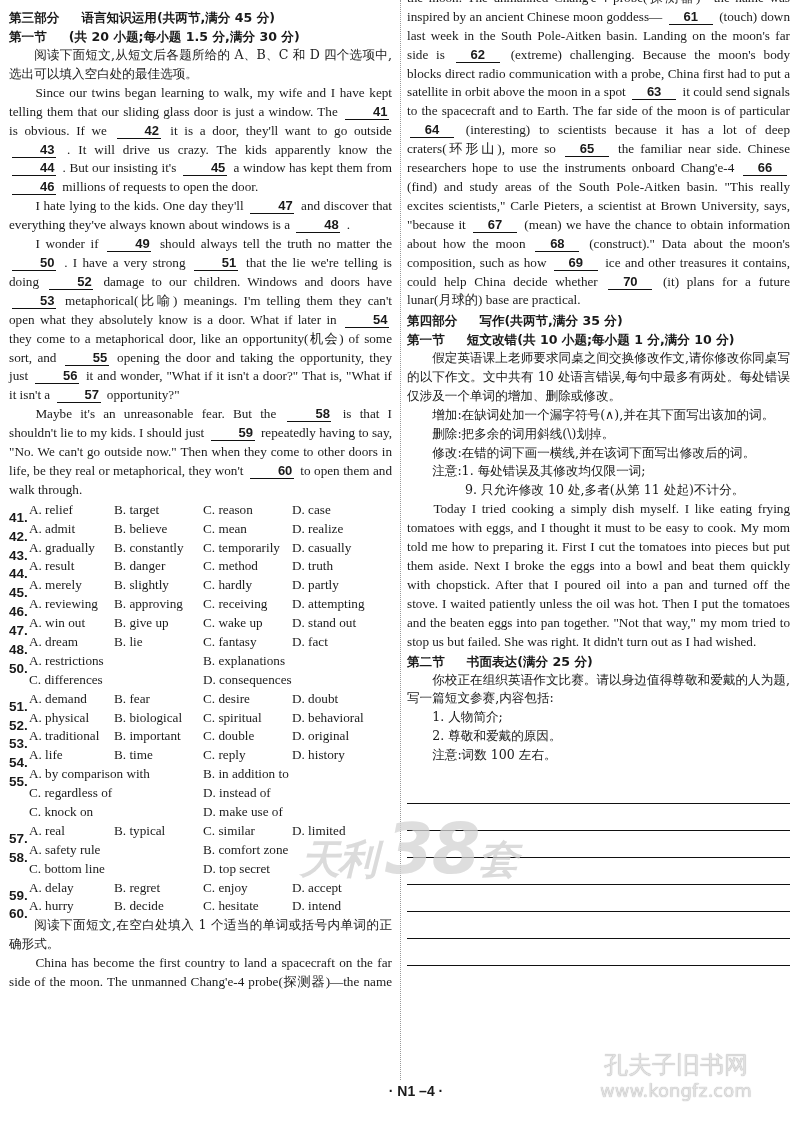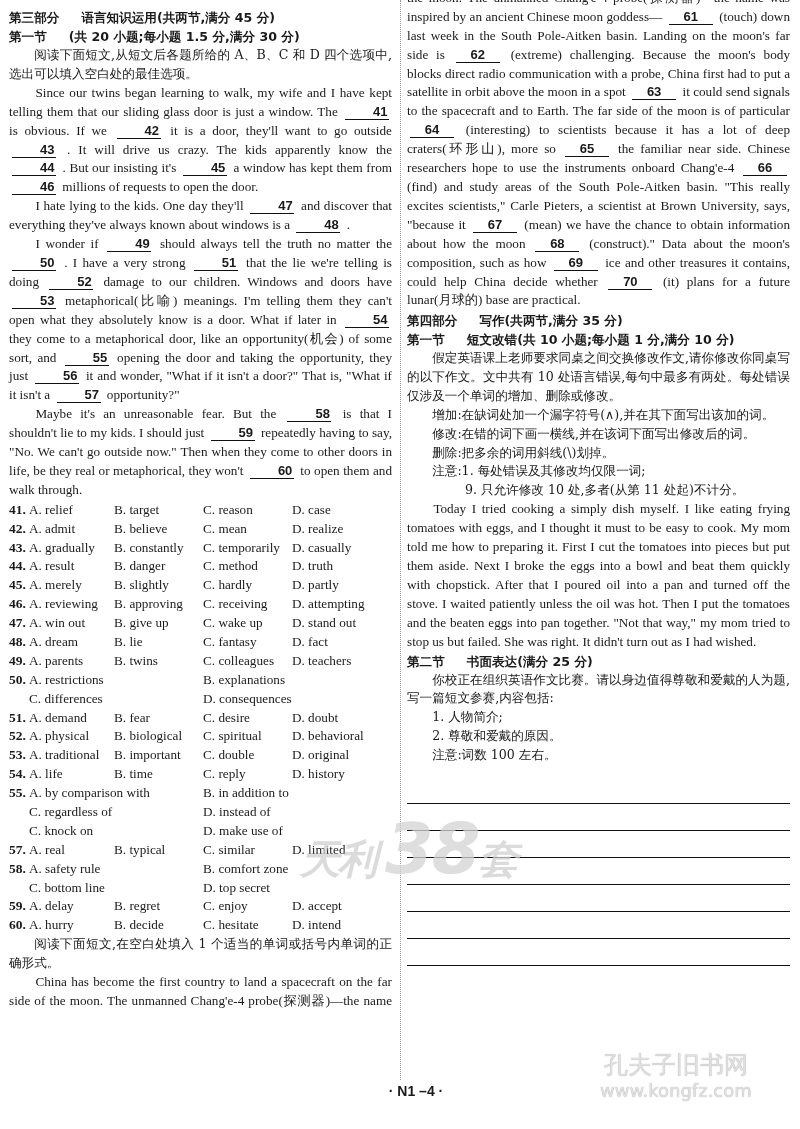--- a/index.html
+++ b/index.html
@@ -13,21 +13,21 @@
   .h .gap{display:inline-block;width:22px;}
   p{margin:0;text-align:justify;}
   .ind{text-indent:2em;}
   .ind2{padding-left:2em;}
   .ind4{padding-left:4.6em;}
   .cn{font-family:"DejaVu Serif","Liberation Serif",serif;font-size:12.6px;}
   .blank{display:inline-block;min-width:44px;border-bottom:1.3px solid #111;text-align:center;
          font-family:"Liberation Sans","DejaVu Sans",sans-serif;font-weight:bold;font-size:13px;line-height:14px;margin:0 3px;}
   .opts{margin-top:1px;}
   .opt-row{display:flex;height:18.9px;line-height:18.9px;white-space:nowrap;}
-  .opt-row .num{font-family:Liberation Serif, serif;font-weight:bold;width:20px;font-size:13.5px;}
+  .opt-row .num{font-family:Liberation Sans, sans-serif;font-weight:bold;width:20px;font-size:13.5px;margin-top:8px;}
   .opt-row .a{width:85px;}
   .opt-row .b{width:89px;}
   .opt-row .c{width:89px;}
   .opt-row .d{width:80px;}
   .opt-row .half{width:174px;}
   .opt-row .pad{width:20px;}
   .lines{margin-top:12px;}
   .wline{height:26px;border-bottom:1.4px solid #111;}
   .footer{position:absolute;top:1082px;left:16px;width:800px;text-align:center;
           font-family:"Liberation Sans",sans-serif;font-weight:bold;font-size:14px;}
@@ -107,27 +107,20 @@
         <span class="d">D. stand out</span>
       </div>
       <div class="opt-row">
         <span class="num">48.</span>
         <span class="a">A. dream</span>
         <span class="b">B. lie</span>
         <span class="c">C. fantasy</span>
         <span class="d">D. fact</span>
       </div>
       <div class="opt-row">
-        <span class="num">49.</span>
-        <span class="a">A. parents</span>
-        <span class="b">B. twins</span>
-        <span class="c">C. colleagues</span>
-        <span class="d">D. teachers</span>
-      </div>
-      <div class="opt-row">
         <span class="num">50.</span>
         <span class="half">A. restrictions</span>
         <span class="half">B. explanations</span>
       </div>
       <div class="opt-row">
         <span class="pad"></span>
         <span class="half">C. differences</span>
         <span class="half">D. consequences</span>
       </div>
       <div class="opt-row">
@@ -214,22 +207,22 @@
   <p id="grammar-passage-cont" style="height:341px;overflow:hidden;margin-top:-38px;"><span>China has become the first country to land a spacecraft on the far side of the moon. The unmanned Chang'e-4 probe(探测器)—the name was inspired by an ancient Chinese moon goddess— </span><span class="blank">61</span><span> (touch) down last week in the South Pole-Aitken basin. Landing on the moon's far side is </span><span class="blank">62</span><span> (extreme) challenging. Because the moon's body blocks direct radio communication with a probe, China first had to put a satellite in orbit above the moon in a spot </span><span class="blank">63</span><span> it could send signals to the spacecraft and to Earth. The far side of the moon is of particular </span><span class="blank">64</span><span> (interesting) to scientists because it has a lot of deep craters(环形山), more so </span><span class="blank">65</span><span> the familiar near side. Chinese researchers hope to use the instruments onboard Chang'e-4 </span><span class="blank">66</span><span> (find) and study areas of the South Pole-Aitken basin. "This really excites scientists," Carle Pieters, a scientist at Brown University, says, "because it </span><span class="blank">67</span><span> (mean) we have the chance to obtain information about how the moon </span><span class="blank">68</span><span> (construct)." Data about the moon's composition, such as how </span><span class="blank">69</span><span> ice and other treasures it contains, could help China decide whether </span><span class="blank">70</span><span> (it) plans for a future lunar(月球的) base are practical.</span></p>
 
   <div class="h">
     <span>第四部分</span><span class="gap"></span><span>写作(共两节,满分 35 分)</span>
   </div>
   <div class="h">
     <span>第一节</span><span class="gap"></span><span>短文改错(共 10 小题;每小题 1 分,满分 10 分)</span>
   </div>
   <p class="ind cn">假定英语课上老师要求同桌之间交换修改作文,请你修改你同桌写的以下作文。文中共有 10 处语言错误,每句中最多有两处。每处错误仅涉及一个单词的增加、删除或修改。</p>
   <p class="ind cn">增加:在缺词处加一个漏字符号(∧),并在其下面写出该加的词。</p>
+  <p class="ind cn">删除:把多余的词用斜线(\)划掉。</p>
   <p class="ind cn">修改:在错的词下画一横线,并在该词下面写出修改后的词。</p>
-  <p class="ind cn">删除:把多余的词用斜线(\)划掉。</p>
   <p class="ind cn">注意:1. 每处错误及其修改均仅限一词;</p>
   <p class="ind4 cn">9. 只允许修改 10 处,多者(从第 11 处起)不计分。</p>
   <p class="ind">Today I tried cooking a simply dish myself. I like eating frying tomatoes with eggs, and I thought it must to be easy to cook. My mom told me how to preparing it. First I cut the tomatoes into pieces but put them aside. Next I broke the eggs into a bowl and beat them quickly with chopstick. After that I poured oil into a pan and turned off the stove. I waited patiently unless the oil was hot. Then I put the tomatoes and the beaten eggs into pan together. "Not that way," my mom tried to stop us but failed. She was right. It didn't turn out as I had wished.</p>
 
   <div class="h">
     <span>第二节</span><span class="gap"></span><span>书面表达(满分 25 分)</span>
   </div>
   <p class="ind cn">你校正在组织英语作文比赛。请以身边值得尊敬和爱戴的人为题,写一篇短文参赛,内容包括:</p>
   <p class="ind2 cn">1. 人物简介;</p>
   <p class="ind2 cn">2. 尊敬和爱戴的原因。</p>

